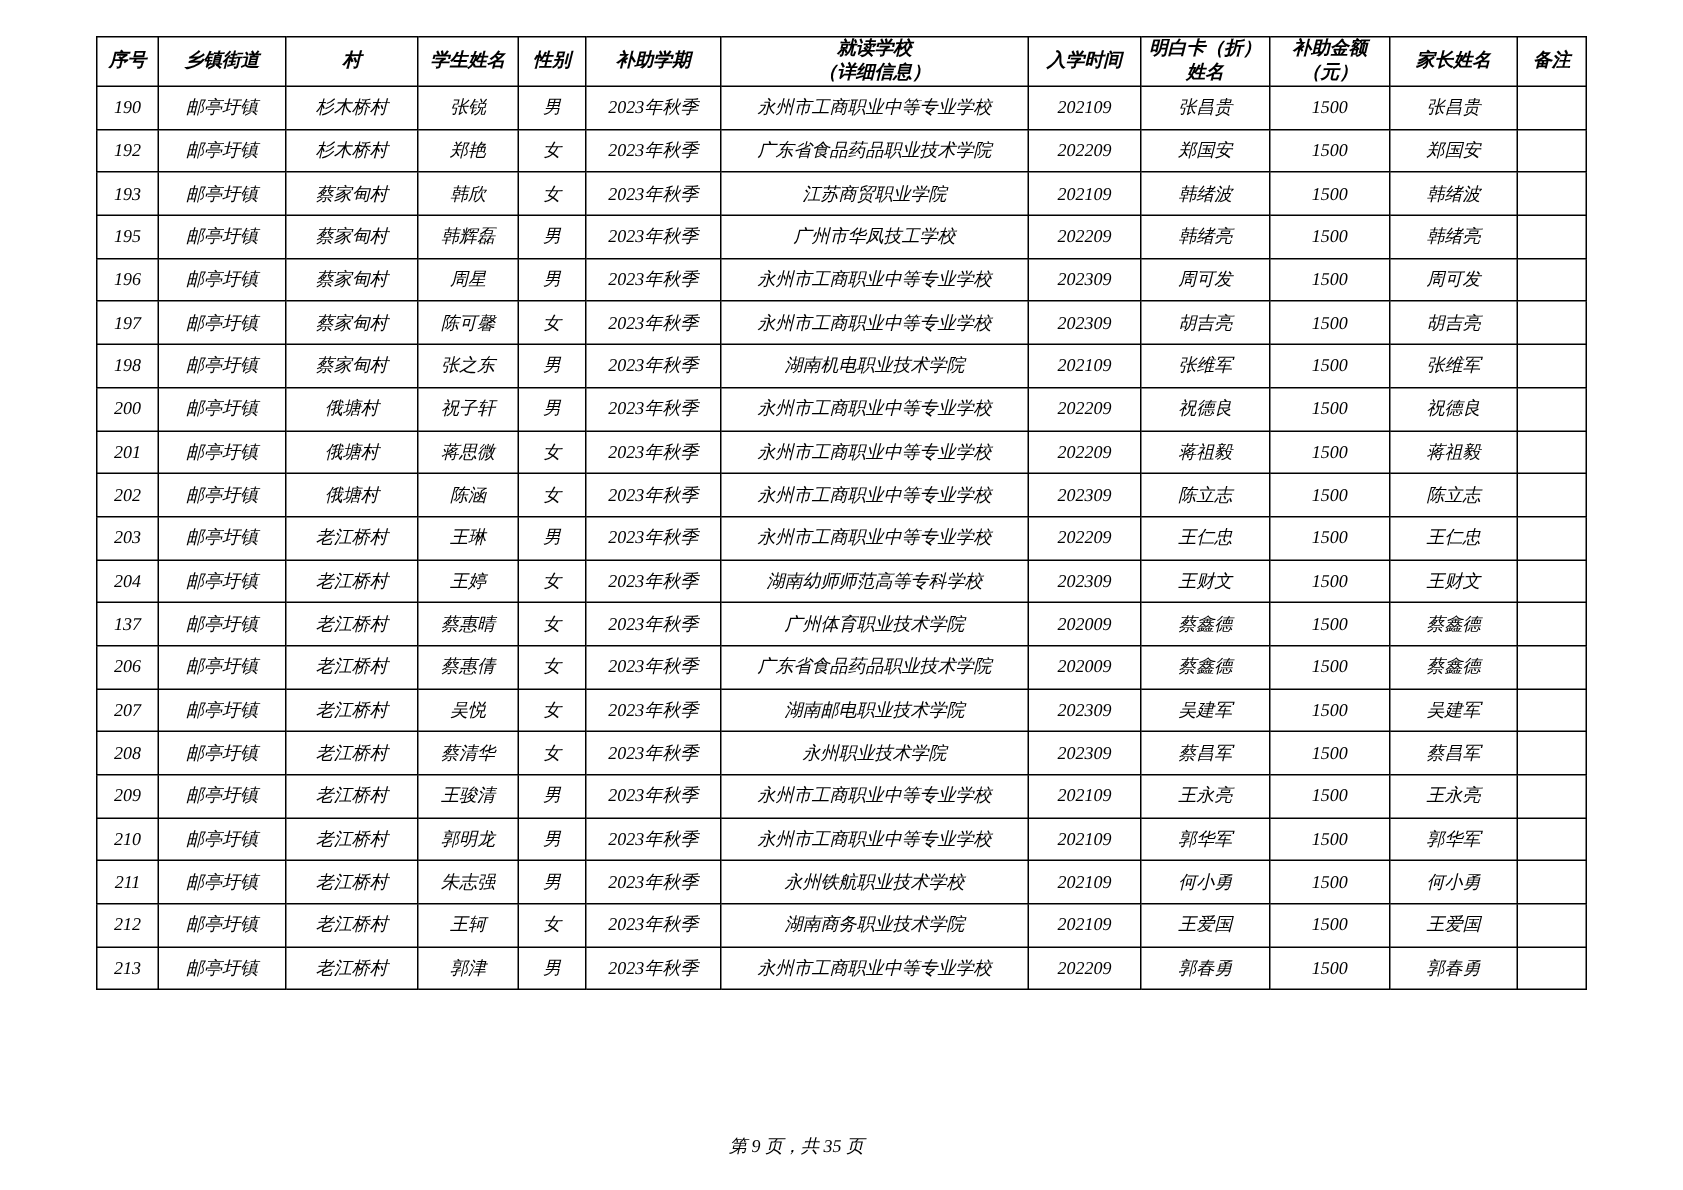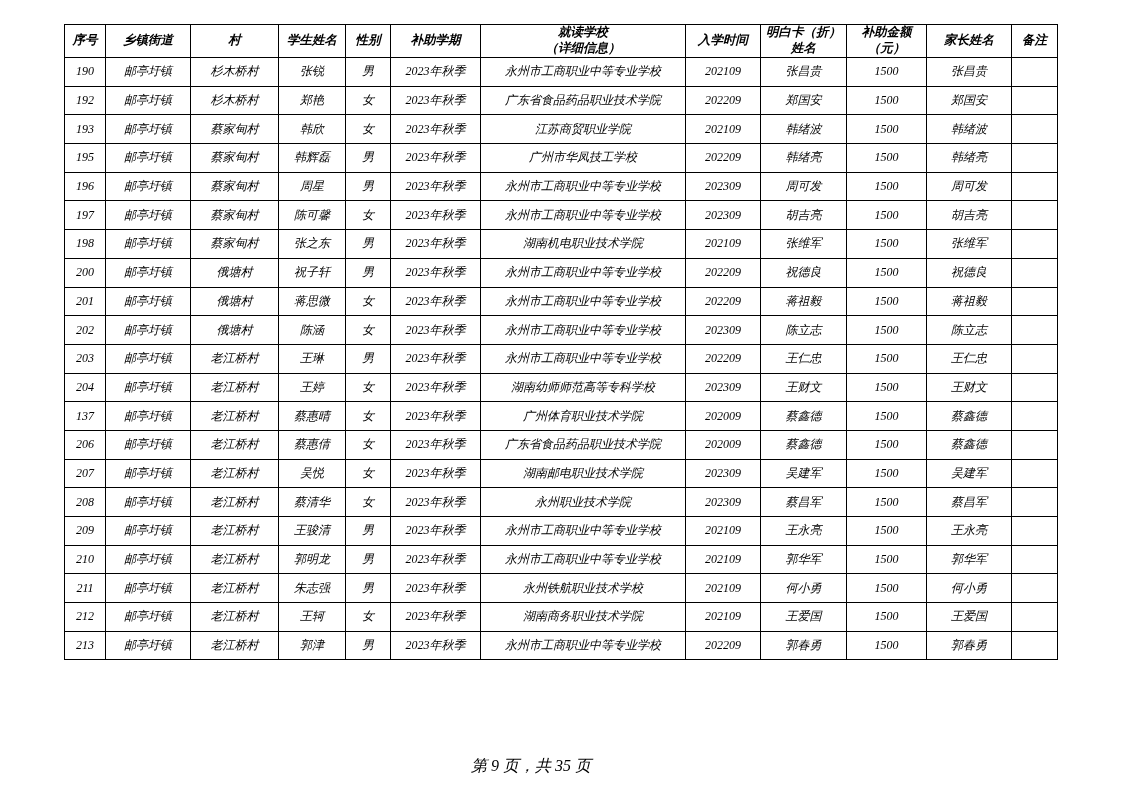--- a/index.html
+++ b/index.html
@@ -44,21 +44,21 @@
     font-size: 12px;
     height: 27.7px;
     white-space: nowrap;
   }
   .footer {
     position: absolute;
     left: 0;
     top: 756px;
     width: 100%;
     text-align: center;
-    font-size: 16px;
+    font-size: 12px;
   }
 </style>
 </head>
 <body>
 
 <div class="page">
 
   <table class="subsidy">
     <colgroup>
         <col style="width: 41px;">

